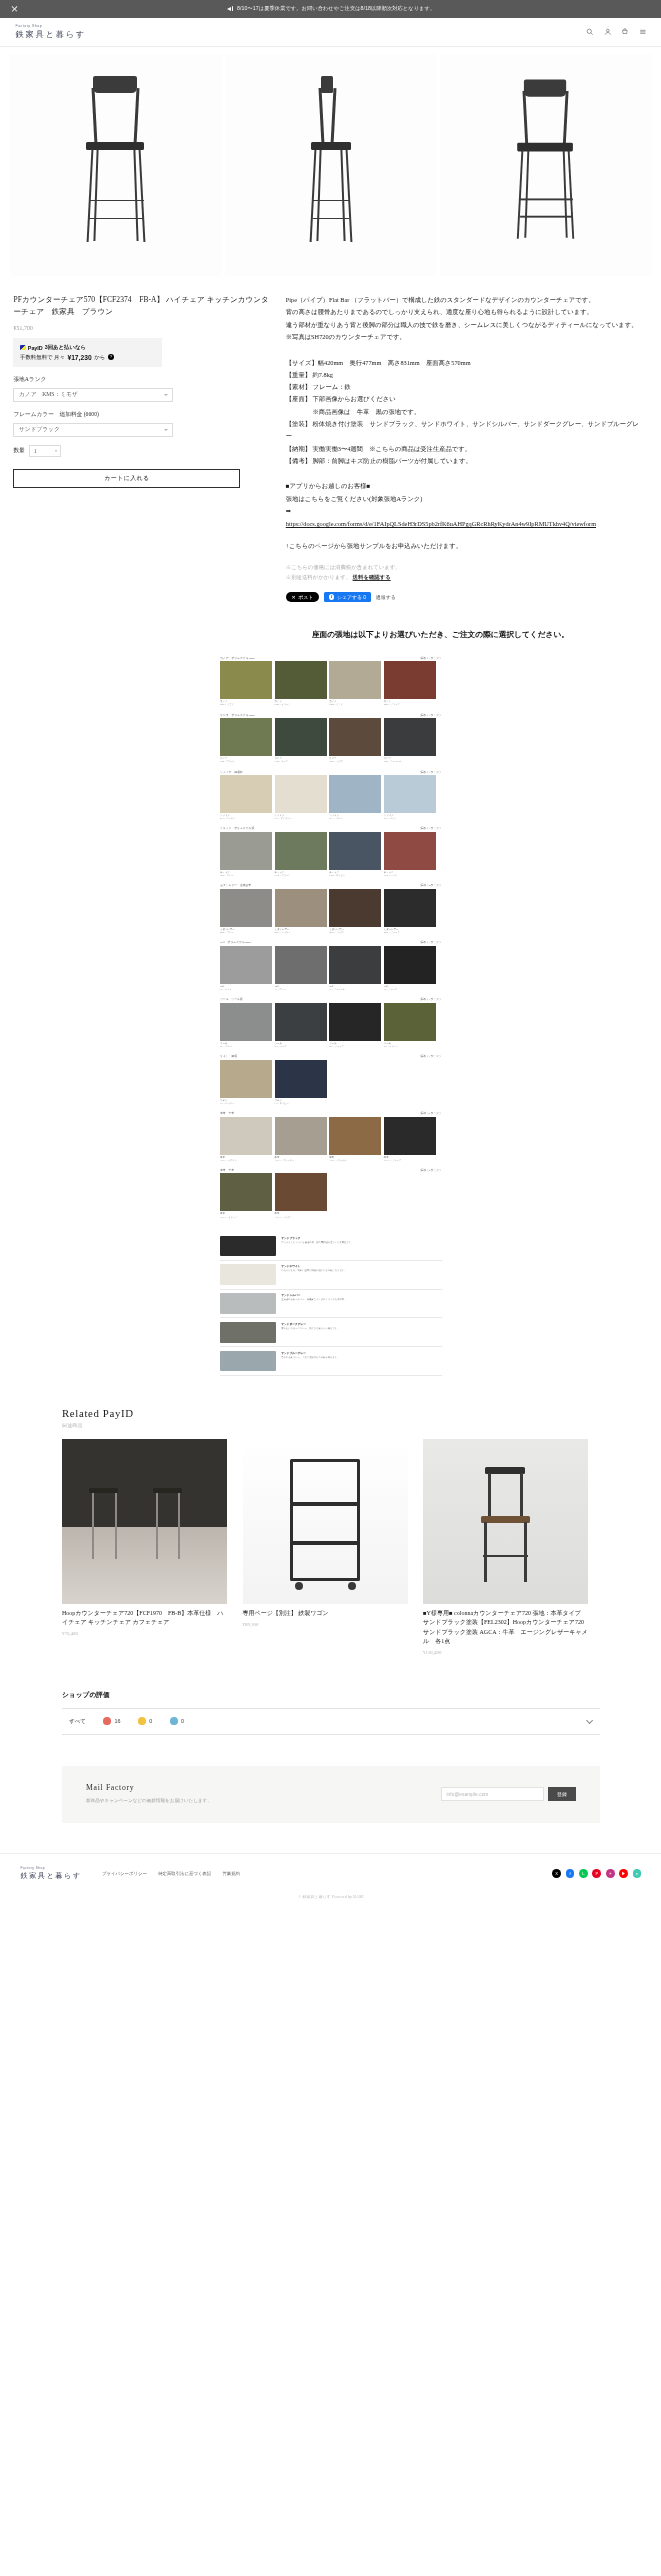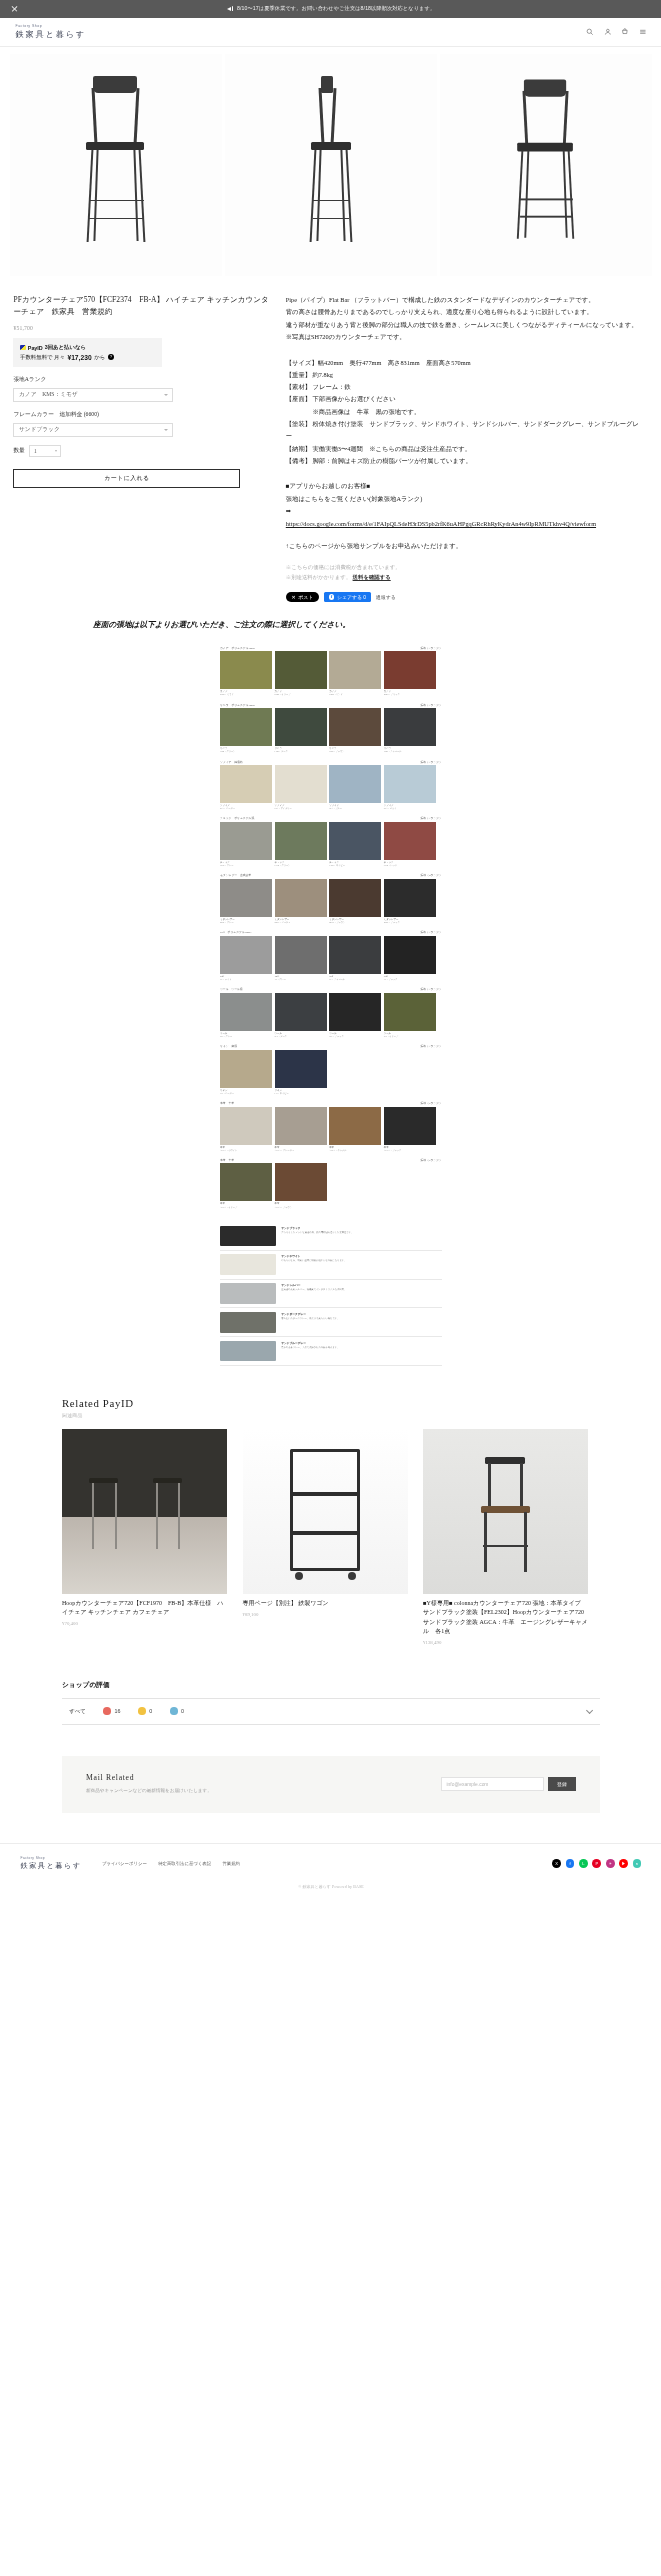--- a/index.html
+++ b/index.html
@@ -170,24 +170,23 @@
   }
   .fb-circle {
     width: 5.7px; height: 5.7px; border-radius: 50%; background: #fff; color: #1877F2;
     font-size: 4.6px; font-weight: 700; line-height: 5.7px; text-align: center;
     font-family: "Liberation Serif", serif;
   }
   .report { font-size: 4.9px; color: #555; cursor: pointer; font-family: "Liberation Sans", sans-serif; }
 
   
   .fabric-head {
-    margin: 16px 0 0; padding: 0 93px; text-align: left;
+    margin: 26px 0 0; padding: 0 93px; text-align: right;
     font-size: 7.7px; font-weight: 700; line-height: 1.7; color: #111;
     font-family: "Liberation Sans", sans-serif;
-    font-style: italic;
   }
   .swatch-area { margin: 14.4px auto 0; width: 222px; }
   .sw-group { margin-bottom: 6.2px; }
   .sw-grouphead { display: flex; justify-content: space-between; font-size: 2.8px; color: #555; margin-bottom: 1.5px; }
   .sw-row { display: flex; gap: 2.6px; }
   .sw { width: 52px; }
   .sw .chip { width: 52px; height: 38px; }
   .sw .nm { font-size: 2.4px; color: #444; margin-top: 1px; line-height: 1.35; }
   .sw .cd { font-size: 2.2px; color: #888; }
 
@@ -356,21 +355,21 @@
           <span class="leg bl"></span>
           <span class="leg br"></span>
         <span class="rung r1"></span>
           <span class="rung r2"></span>
       </div>
     </div>
   </div>
 
   <div class="product">
     <div class="col-left">
-      <div class="p-title">PFカウンターチェア570【FCF2374　FB-A】 ハイチェア キッチンカウンターチェア　鉄家具　営業規約</div>
+      <div class="p-title">PFカウンターチェア570【FCF2374　FB-A】 ハイチェア キッチンカウンターチェア　鉄家具　ブラウン</div>
       <div class="p-price">¥51,700</div>
 
       <div class="payid">
         <div class="row1">
           <span class="logo"></span>
           <span class="pid">PayID</span>
           <span>3回あと払いなら</span>
         </div>
         <div class="row2">
           <span>手数料無料で 月々</span>
@@ -808,21 +807,21 @@
       <span class="face">
         <span class="blob" style="background: rgb(111, 182, 214);"></span>
         <span class="cnt">0</span>
       </span>
       <span class="chev"></span>
     </div>
   </div>
 
   <div class="mailmag">
     <div class="mm-left">
-      <div class="mm-title">Mail Related</div>
+      <div class="mm-title">Mail Factory</div>
       <div class="mm-desc">新商品やキャンペーンなどの最新情報をお届けいたします。</div>
     </div>
     <div class="mm-right">
       <div class="mm-input">info@example.com</div>
       <div class="mm-btn">登録</div>
     </div>
   </div>
 
   <div class="footer">
     <div class="f-brand">

